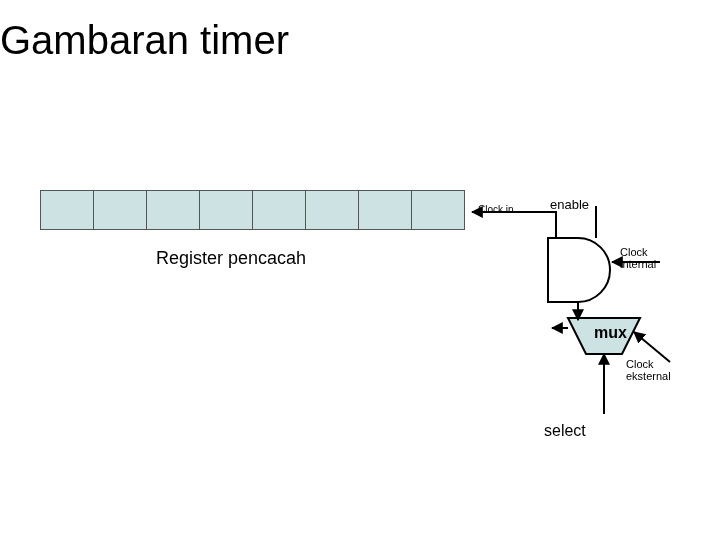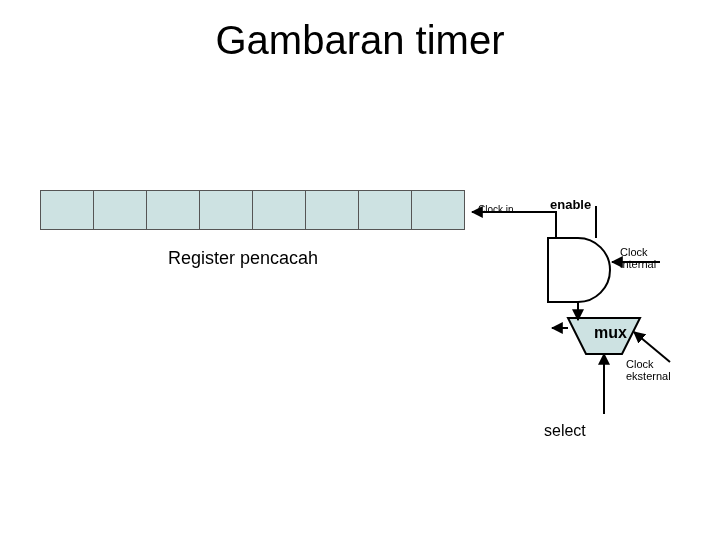--- a/index.html
+++ b/index.html
@@ -10,21 +10,20 @@
     background: #fff;
     font-family: Arial, Helvetica, sans-serif;
     position: relative;
     overflow: hidden;
   }
   .title {
     position: absolute;
     top: 18px;
     left: 0;
     right: 0;
-    text-align: center;
     font-size: 40px;
     color: #000;
   }
   .reg-row {
     position: absolute;
     top: 190px;
     left: 40px;
     display: flex;
   }
   .reg-cell {
@@ -32,35 +31,34 @@
     height: 40px;
     background: #cde2e2;
     border: 1px solid #555;
     box-sizing: border-box;
     margin-left: -1px;
   }
   .reg-cell:first-child { margin-left: 0; }
   .reg-label {
     position: absolute;
     top: 248px;
-    left: 168px;
+    left: 156px;
     font-size: 18px;
   }
   .clockin-label {
     position: absolute;
     top: 204px;
     left: 478px;
     font-size: 10px;
   }
   .enable-label {
     position: absolute;
     top: 197px;
     left: 550px;
     font-size: 13px;
-    font-weight: bold;
   }
   .clock-internal-label {
     position: absolute;
     top: 246px;
     left: 620px;
     font-size: 11px;
     line-height: 1.1;
   }
   .mux-label {
     position: absolute;

